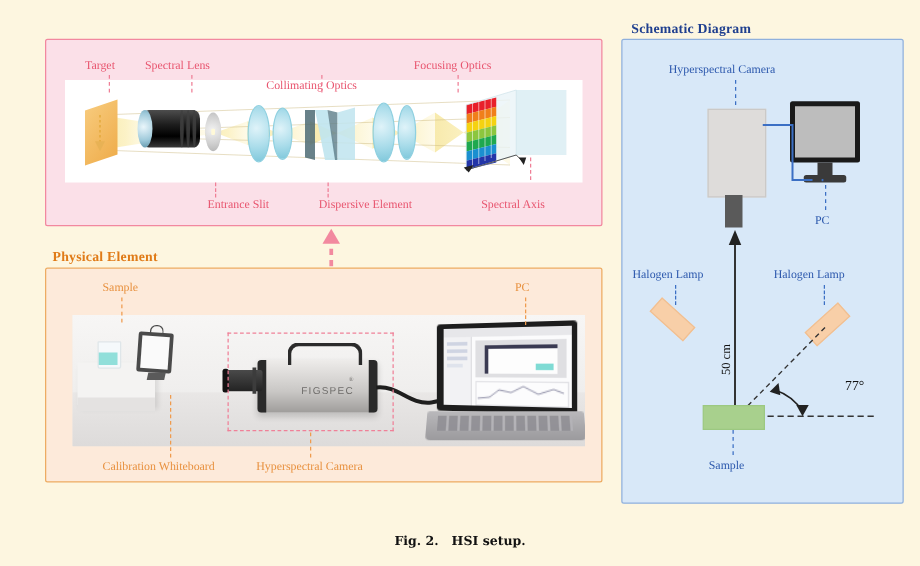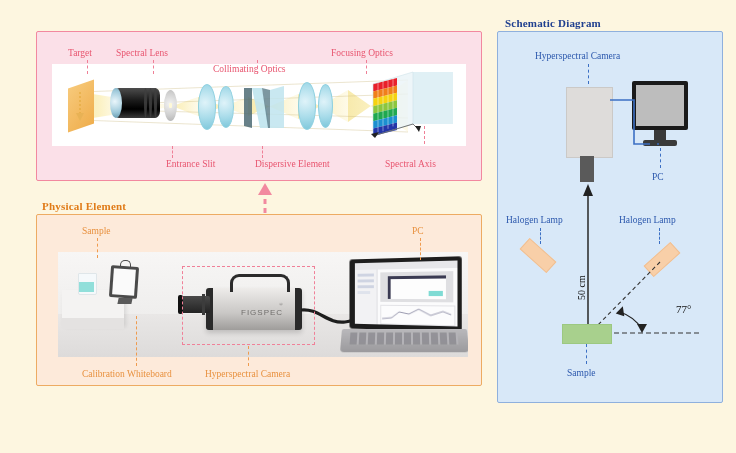--- a/index.html
+++ b/index.html
@@ -297,14 +297,19 @@
     <path d="M40,62 A42,42 0 0 1 62,79" stroke="#222" stroke-width="1.3" fill="none"></path>
     <polygon points="36,60 46,60 40,68" fill="#222" transform="rotate(-45 40,62)"></polygon>
     <polygon points="57,74 67,74 62,83" fill="#222"></polygon>
   </svg>
   <div class="lbl-black" style="left:676px;top:303px;font-size:11px;">77°</div>
 
   <div class="sample-rect" style="left:562px;top:324px;width:48px;height:18px;"></div>
   <div class="tick-blue" style="left:586px;top:344px;height:20px;"></div>
   <div class="lbl-blue" style="left:567px;top:368px;">Sample</div>
 
+  <div id="caption">
+    <span class="cap-reg">Fig. 2.</span>
+    &nbsp;
+    <span>HSI setup.</span>
+  </div>
 
 </div>
 
 </body></html>

